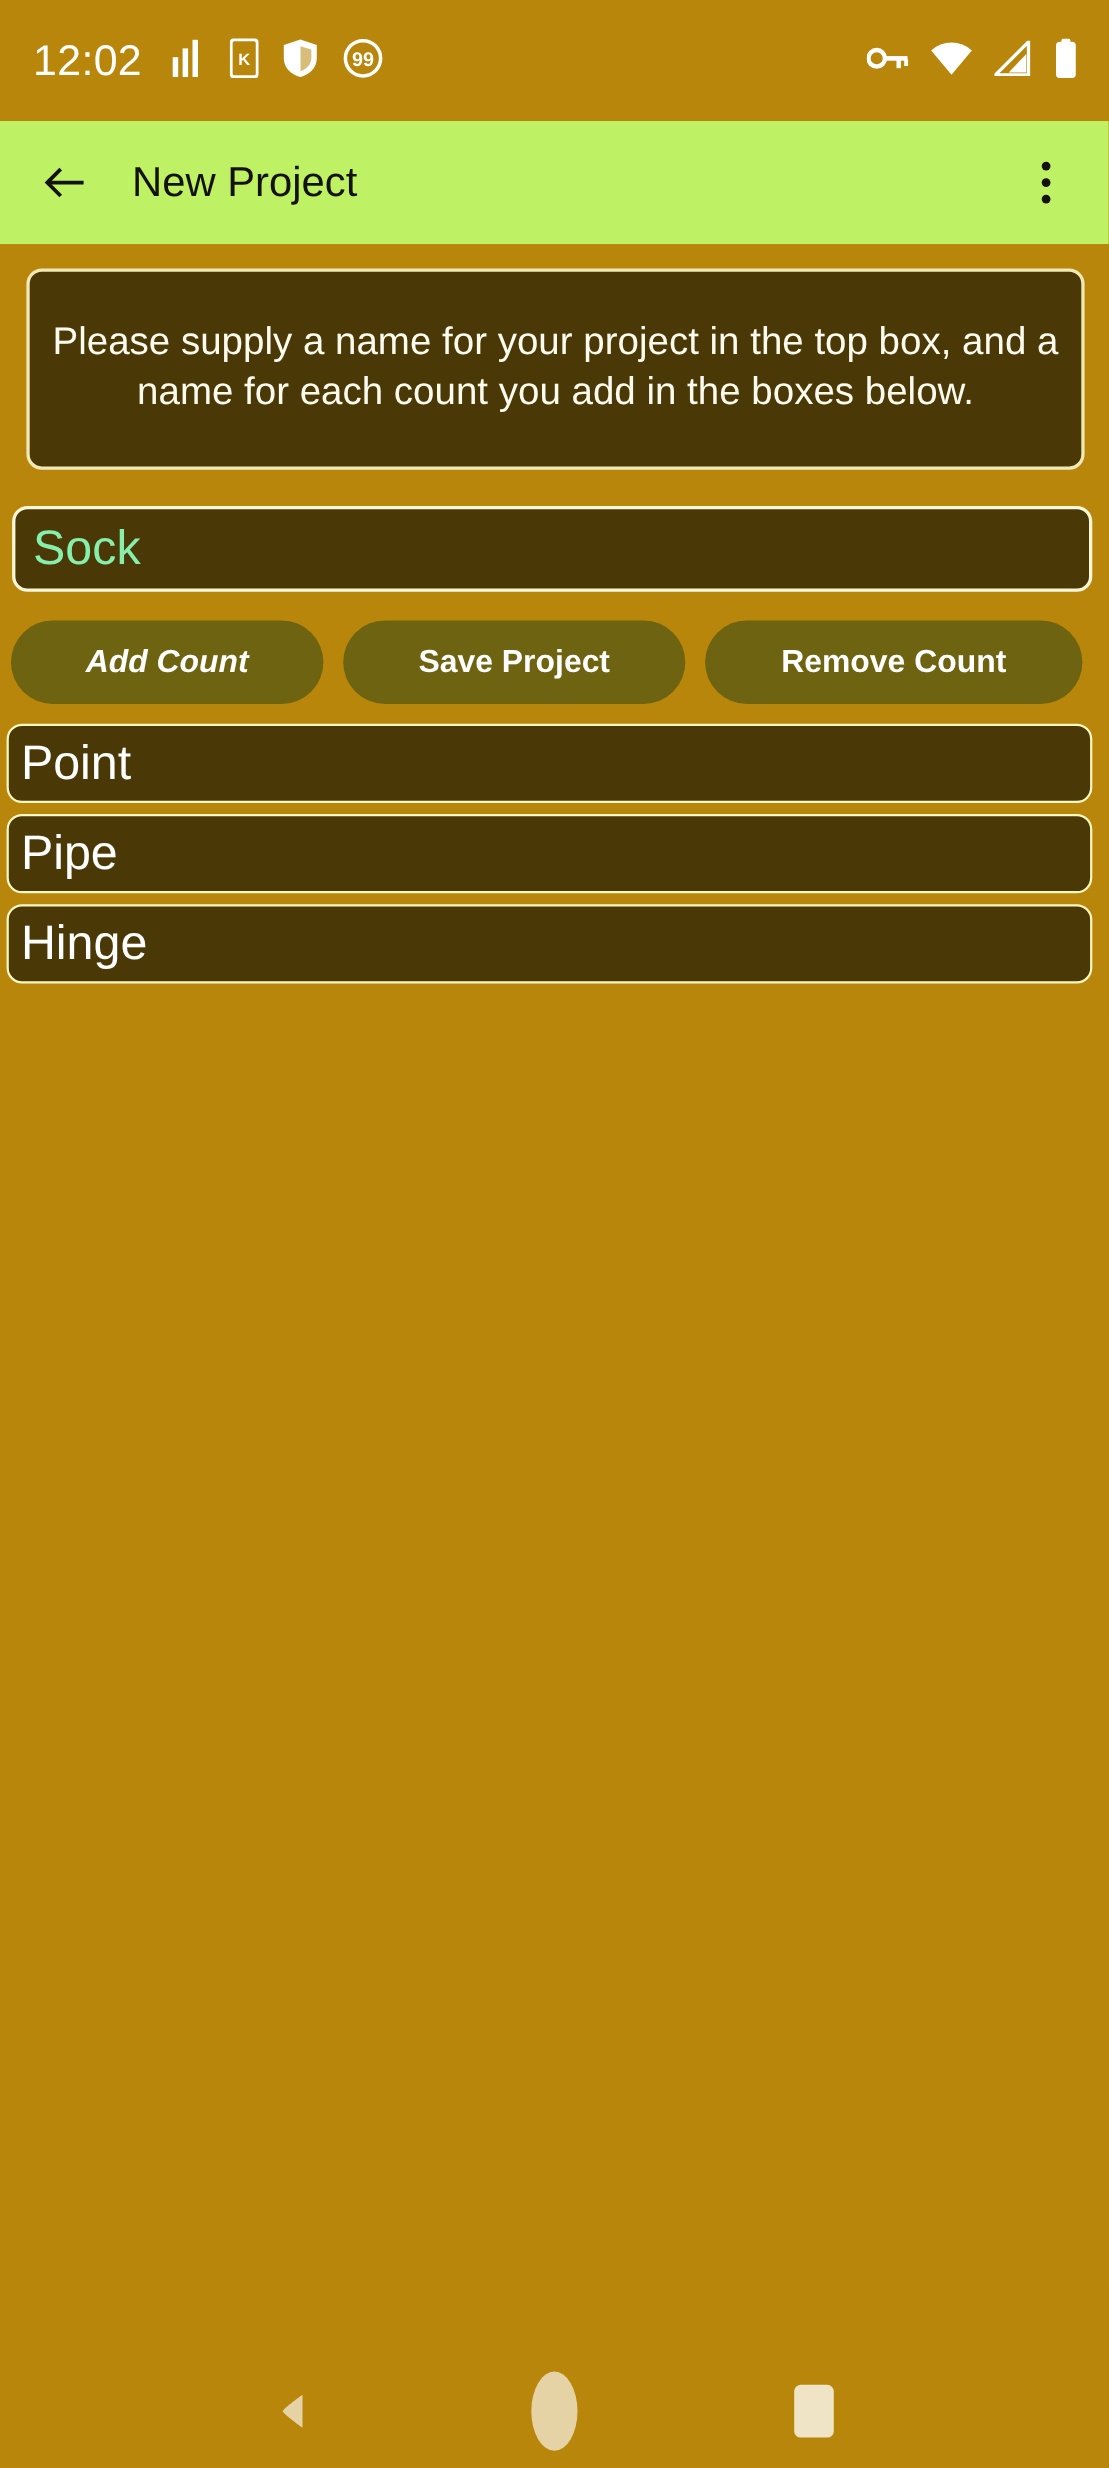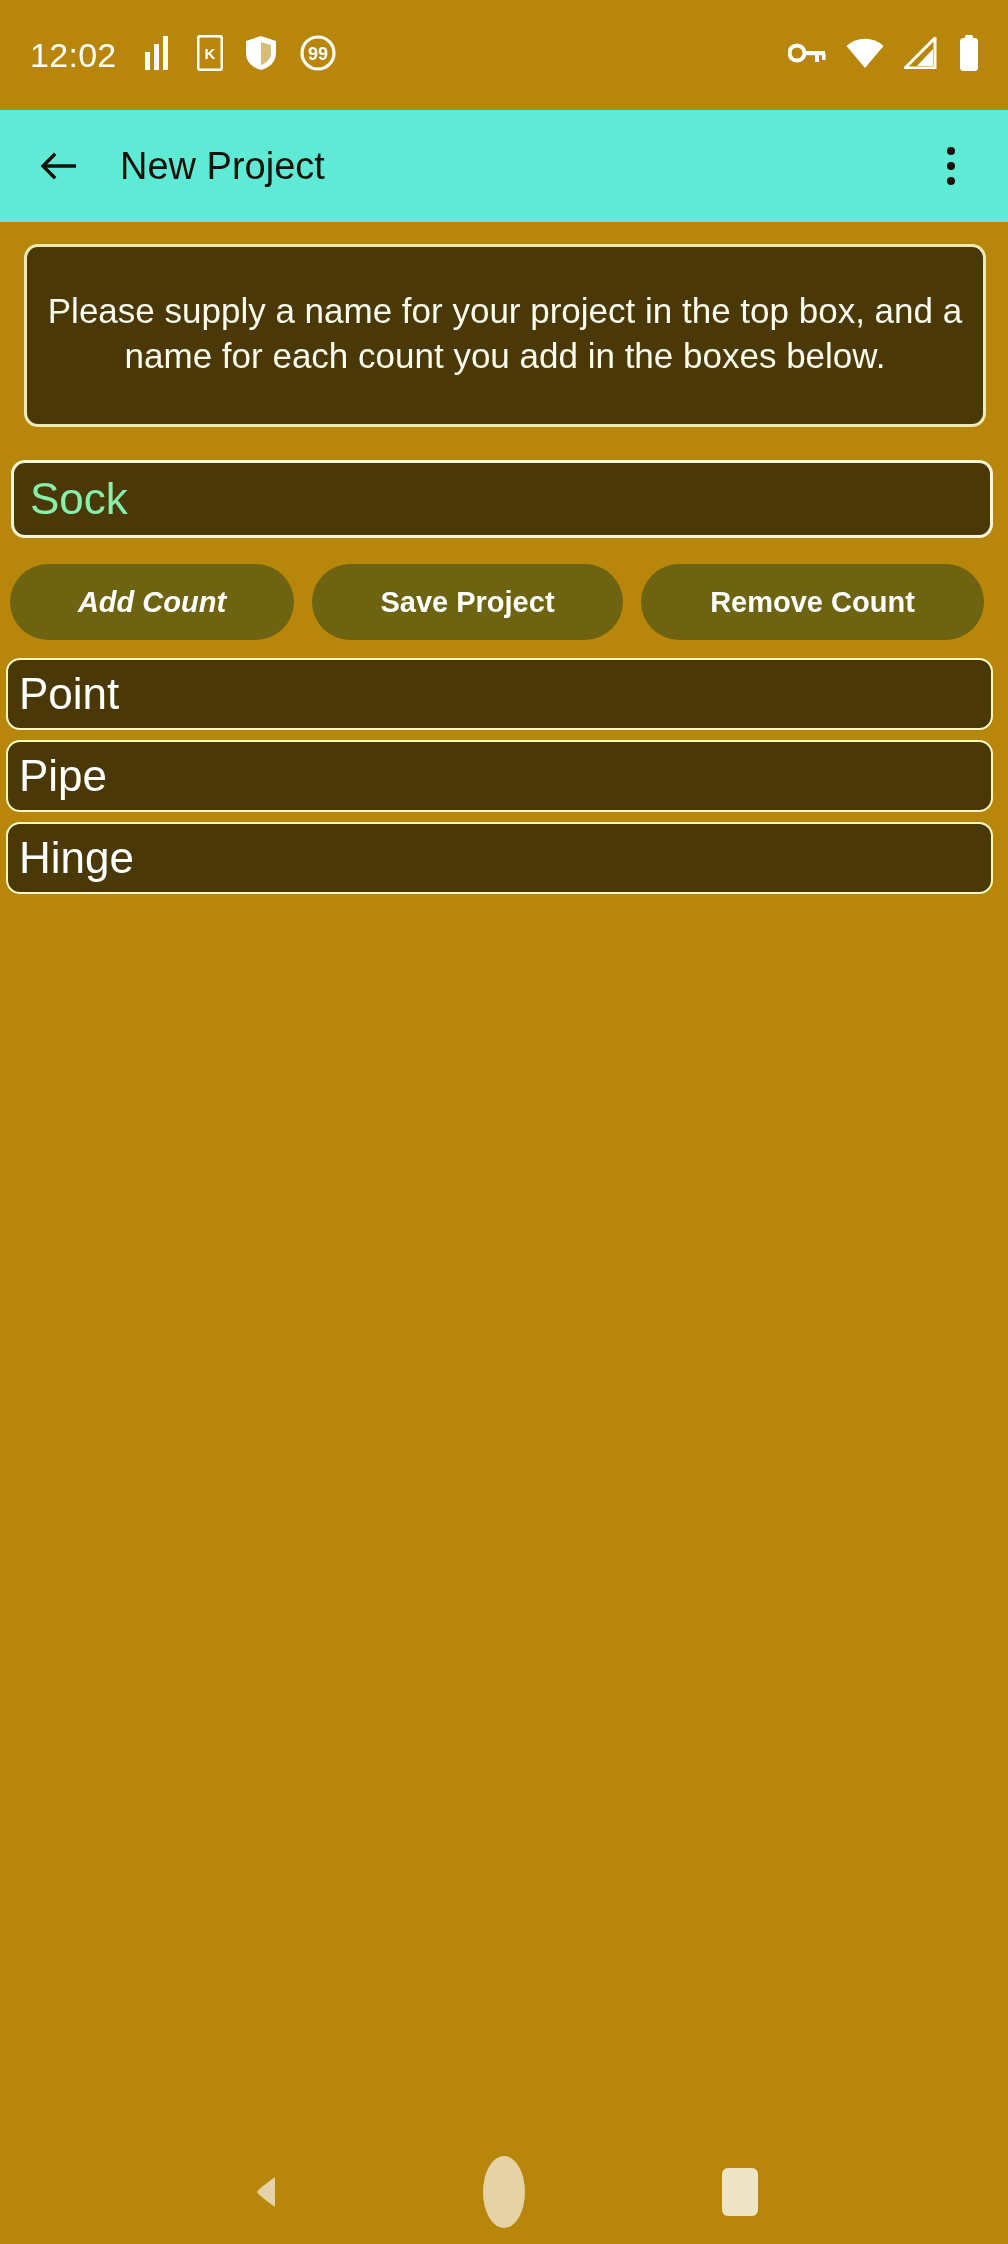--- a/index.html
+++ b/index.html
@@ -42,34 +42,34 @@
   }
 
   .status-right {
     display: flex;
     align-items: center;
     gap: 20px;
   }
 
   #status-clock {
     color: #FFFFFF;
-    font-size: 34px;
+    font-size: 39px;
     font-weight: 500;
     letter-spacing: 0.3px;
     line-height: 1;
     padding-right: 4px;
   }
 
   .sicon { display: block; }
 
   
   #app-bar {
     flex: 0 0 112px;
     height: 112px;
-    background: #5eead4;
+    background: #bef264;
     display: flex;
     align-items: center;
     padding: 0 26px 0 28px;
   }
 
   #back-button {
     width: 62px;
     height: 62px;
     display: flex;
     align-items: center;

